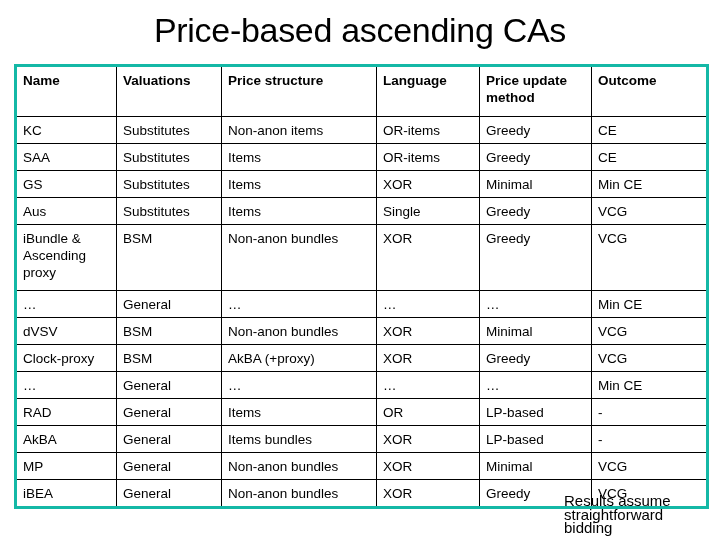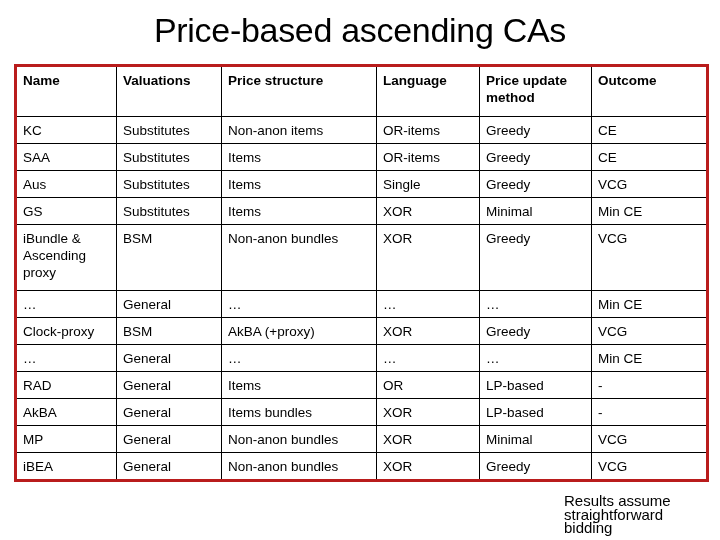--- a/index.html
+++ b/index.html
@@ -39,21 +39,21 @@
   .table-wrap {
     position: absolute;
     left: 14px;
     top: 64px;
     width: 692px;
   }
   table.ca-table {
     width: 692px;
     border-collapse: collapse;
     table-layout: fixed;
-    border: 3px solid #b91c1c;
+    border: 3px solid #14b8a6;
     background: #ffffff;
   }
   table.ca-table td,
   table.ca-table th {
     border: 1px solid #000000;
     vertical-align: top;
     padding: 5px 5px 4px 6px;
     font-size: 13.5px;
     line-height: 17px;
     text-align: left;
@@ -125,52 +125,60 @@
           </tr>
           <tr class="row-normal">
             <td>SAA</td>
             <td>Substitutes</td>
             <td>Items</td>
             <td>OR-items</td>
             <td>Greedy</td>
             <td>CE</td>
           </tr>
           <tr class="row-normal">
-            <td>Aus</td>
-            <td>Substitutes</td>
-            <td>Items</td>
-            <td>Single</td>
-            <td>Greedy</td>
-            <td>VCG</td>
-          </tr>
-          <tr class="row-normal">
             <td>GS</td>
             <td>Substitutes</td>
             <td>Items</td>
             <td>XOR</td>
             <td>Minimal</td>
             <td>Min CE</td>
+          </tr>
+          <tr class="row-normal">
+            <td>Aus</td>
+            <td>Substitutes</td>
+            <td>Items</td>
+            <td>Single</td>
+            <td>Greedy</td>
+            <td>VCG</td>
           </tr>
           <tr class="row-tall">
             <td>iBundle &amp; Ascending proxy</td>
             <td>BSM</td>
             <td>Non-anon bundles</td>
             <td>XOR</td>
             <td>Greedy</td>
             <td>VCG</td>
           </tr>
           <tr class="row-normal">
             <td>…</td>
             <td>General</td>
             <td>…</td>
             <td>…</td>
             <td>…</td>
             <td>Min CE</td>
           </tr>
           <tr class="row-normal">
+            <td>dVSV</td>
+            <td>BSM</td>
+            <td>Non-anon bundles</td>
+            <td>XOR</td>
+            <td>Minimal</td>
+            <td>VCG</td>
+          </tr>
+          <tr class="row-normal">
             <td>Clock-proxy</td>
             <td>BSM</td>
             <td>AkBA (+proxy)</td>
             <td>XOR</td>
             <td>Greedy</td>
             <td>VCG</td>
           </tr>
           <tr class="row-normal">
             <td>…</td>
             <td>General</td>

